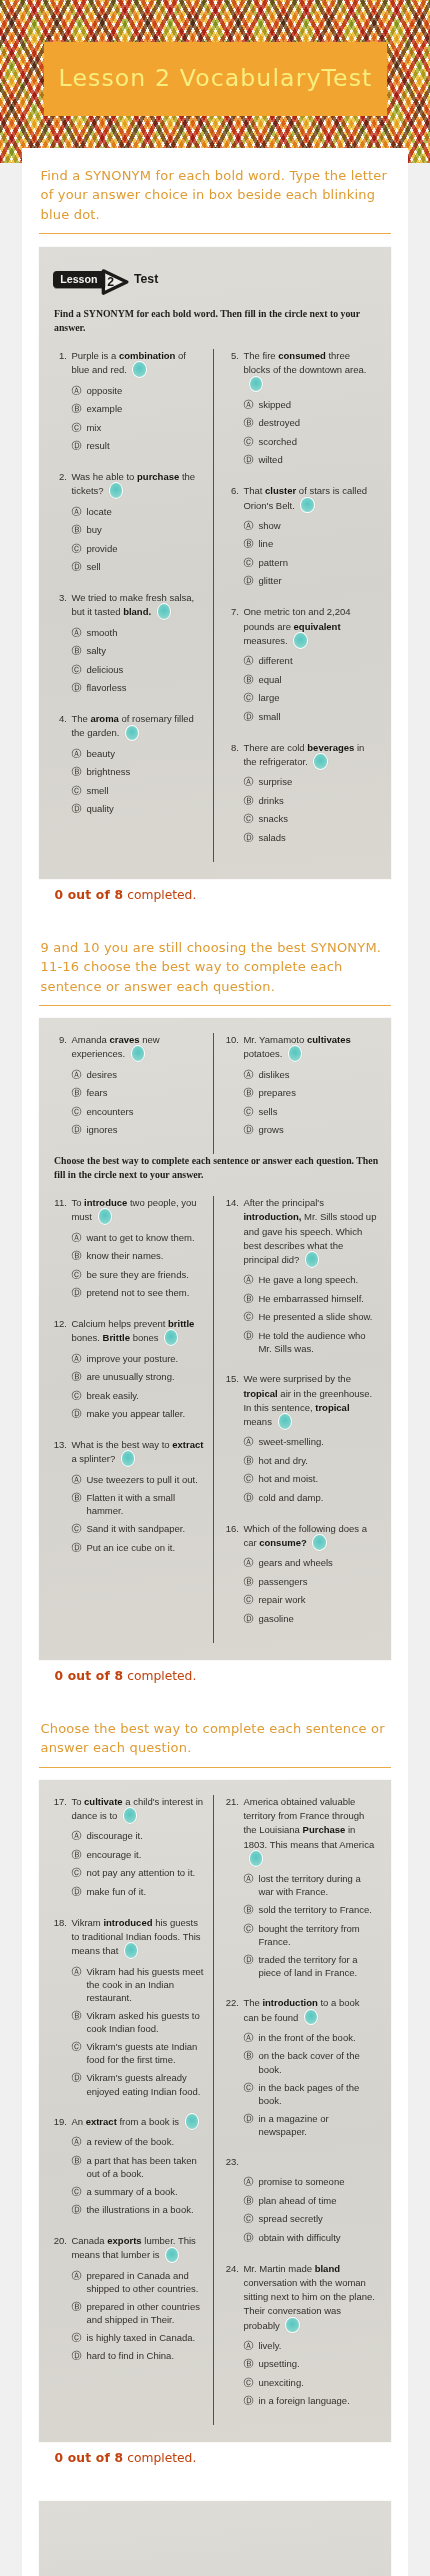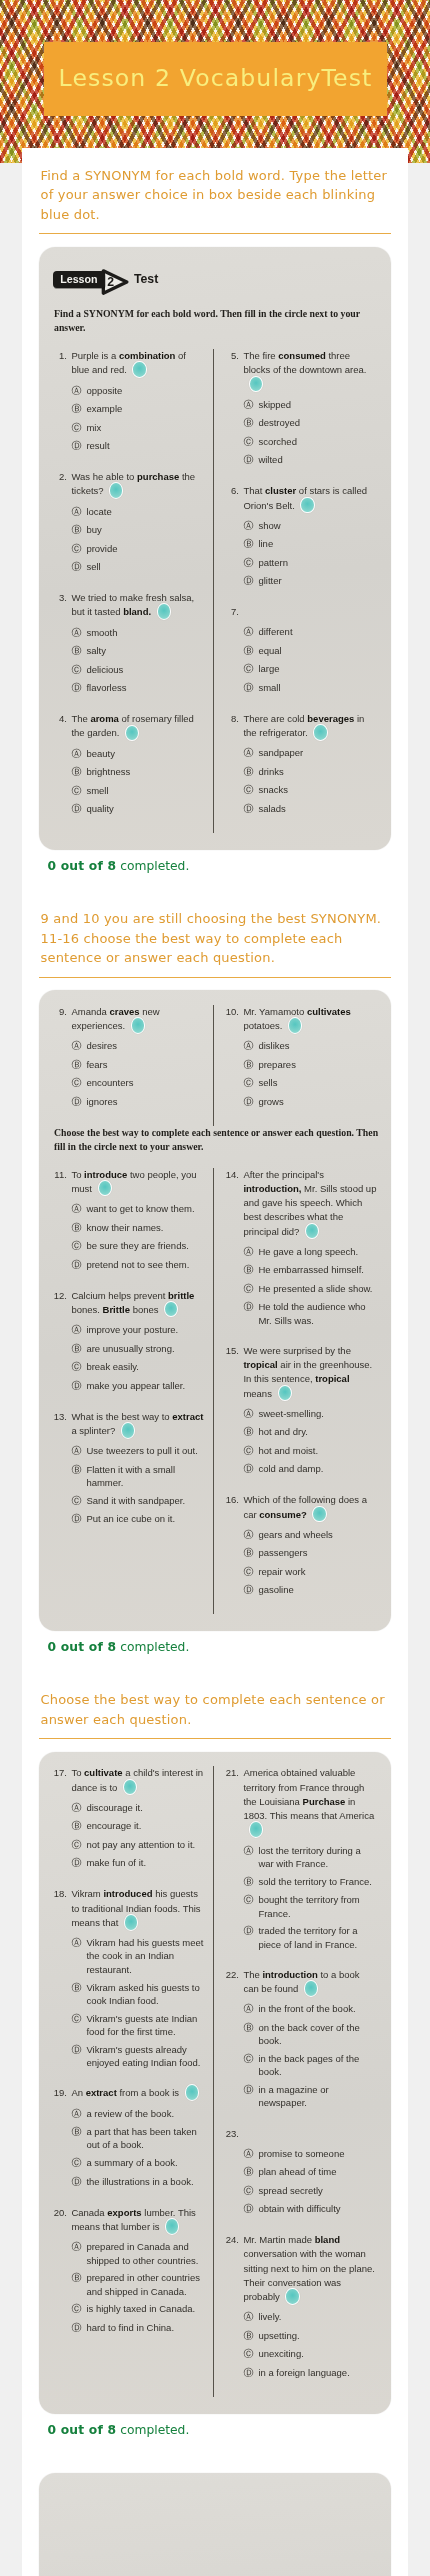--- a/index.html
+++ b/index.html
@@ -67,21 +67,20 @@
     border:none;border-top:1.1px solid #e8ab45;
     margin:9px 0 12.3px 0;
   }
 
   
   .ws{
     background:linear-gradient(175deg,#dedcd7 0%,#d4d2cd 55%,#dad7d1 100%);
     padding:14.6px 6.7px 17px 5.6px;
     color:#33302b;
     box-shadow:0 0 0 0.6px rgba(0,0,0,.04);
-    border-radius:16px;
   }
   .s0 .ws{min-height:387px;}
   .s1 .ws{min-height:404px;}
   .s2 .ws{min-height:421px;}
   .s3 .ws{min-height:449px;}
 
   .ws-head{display:flex;align-items:center;margin:0 0 10px 7.9px;}
   .badge{
     background:#1b1a18;color:#f3f2ee;
     font-weight:bold;font-size:10.7px;
@@ -115,21 +114,21 @@
     box-shadow:0 0 1.1px rgba(0,0,0,.18);
     vertical-align:middle;
     margin-left:5.6px;margin-top:-2.2px;
   }
 
   .opts{list-style:none;margin:5.6px 0 0 18.5px;padding:0;}
   .opts li{display:flex;gap:5px;margin:4.5px 0;font-size:9.5px;line-height:1.4;}
   .opt-letter{flex:none;font-size:10px;}
 
   .completed{
-    font-size:12.3px;color:#15803d;margin:9px 0 0 8px;
+    font-size:12.3px;color:#c2410c;margin:9px 0 0 15px;
     font-family:"DejaVu Sans",sans-serif;
   }
   .completed b{letter-spacing:0.2px;}
 </style>
 </head>
 <body>
 
 <div class="page">
   <header class="banner">
     <div class="title-box">
@@ -297,20 +296,21 @@
                     </li>
                     <li>
                       <span class="opt-letter">Ⓓ</span>
                       <span class="opt-text">glitter</span>
                     </li>
                   </ul>
                 </div>
                 <div class="q">
                   <div class="q-line">
                     <span class="q-num">7.</span>
+                    <span class="q-text"><span>One metric ton and 2,204 pounds are </span><b>equivalent</b><span> measures.</span><span class="dot"></span></span>
                   </div>
                   <ul class="opts">
                     <li>
                       <span class="opt-letter">Ⓐ</span>
                       <span class="opt-text">different</span>
                     </li>
                     <li>
                       <span class="opt-letter">Ⓑ</span>
                       <span class="opt-text">equal</span>
                     </li>
@@ -325,21 +325,21 @@
                   </ul>
                 </div>
                 <div class="q">
                   <div class="q-line">
                     <span class="q-num">8.</span>
                     <span class="q-text"><span>There are cold </span><b>beverages</b><span> in the refrigerator.</span><span class="dot"></span></span>
                   </div>
                   <ul class="opts">
                     <li>
                       <span class="opt-letter">Ⓐ</span>
-                      <span class="opt-text">sandpaper</span>
+                      <span class="opt-text">surprise</span>
                     </li>
                     <li>
                       <span class="opt-letter">Ⓑ</span>
                       <span class="opt-text">drinks</span>
                     </li>
                     <li>
                       <span class="opt-letter">Ⓒ</span>
                       <span class="opt-text">snacks</span>
                     </li>
                     <li>
@@ -648,21 +648,21 @@
                     <span class="q-num">20.</span>
                     <span class="q-text"><span>Canada </span><b>exports</b><span> lumber. This means that lumber is</span><span class="dot"></span></span>
                   </div>
                   <ul class="opts">
                     <li>
                       <span class="opt-letter">Ⓐ</span>
                       <span class="opt-text">prepared in Canada and shipped to other countries.</span>
                     </li>
                     <li>
                       <span class="opt-letter">Ⓑ</span>
-                      <span class="opt-text">prepared in other countries and shipped in Canada.</span>
+                      <span class="opt-text">prepared in other countries and shipped in Their.</span>
                     </li>
                     <li>
                       <span class="opt-letter">Ⓒ</span>
                       <span class="opt-text">is highly taxed in Canada.</span>
                     </li>
                     <li>
                       <span class="opt-letter">Ⓓ</span>
                       <span class="opt-text">hard to find in China.</span>
                     </li>
                   </ul>

